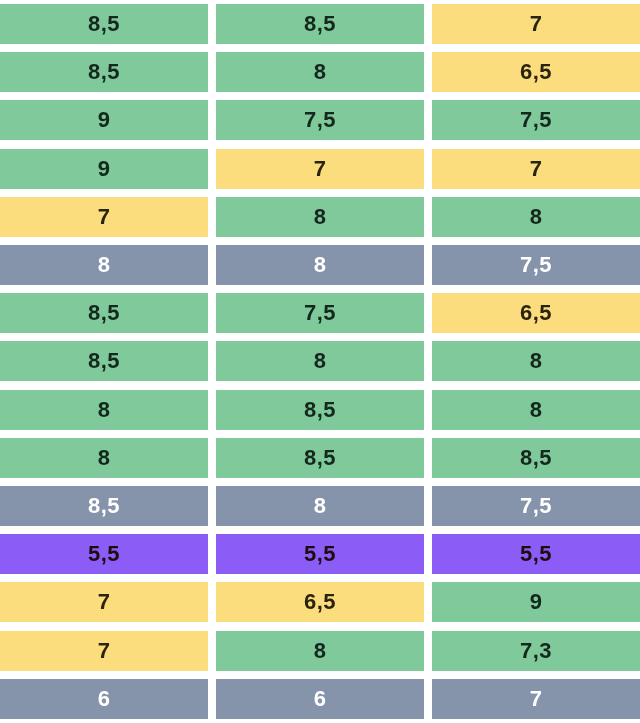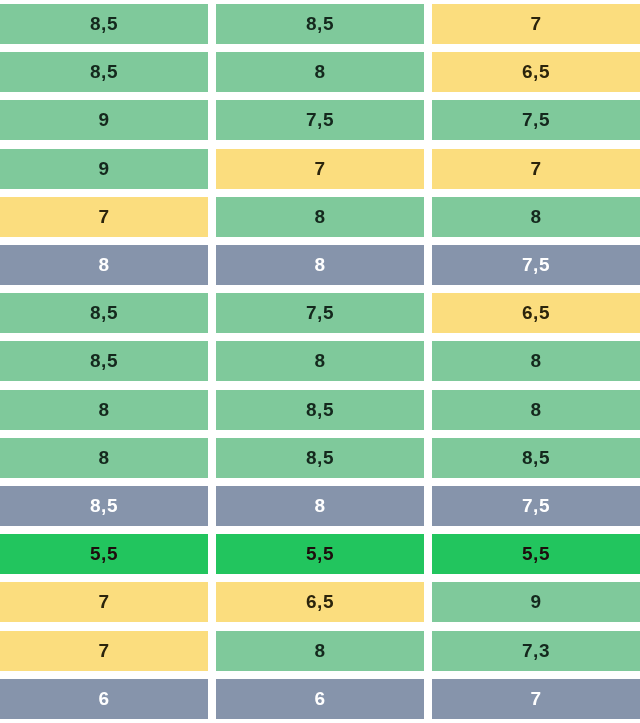--- a/index.html
+++ b/index.html
@@ -24,40 +24,40 @@
     flex-direction: row;
     width: 100%;
     height: 48.2px;
     box-sizing: border-box;
   }
   .cell {
     box-sizing: border-box;
     display: flex;
     align-items: center;
     justify-content: center;
-    font-size: 19px;
+    font-size: 22px;
     font-weight: bold;
     letter-spacing: 0.5px;
     height: 100%;
   }
   .cell.c0 { width: 208px; margin-right: 8px; }
   .cell.c1 { width: 208px; margin-right: 8px; }
   .cell.c2 { width: 208px; }
   .inner {
     width: 100%;
     height: 40px;
     display: flex;
     align-items: center;
     justify-content: center;
     box-sizing: border-box;
   }
   .green { background: #7fc99b; color: #14281d; }
   .yellow { background: #fbdd7e; color: #2b240c; }
   .slate { background: #8694ab; color: #ffffff; }
-  .red { background: #22c55e; color: #1d0d0d; }
+  .red { background: #8b5cf6; color: #1d0d0d; }
 </style>
 </head>
 <body>
 
 <div id="grid">
     <div class="row">
       <div class="cell c0">
         <div class="inner green">8,5</div>
       </div>
       <div class="cell c1">

